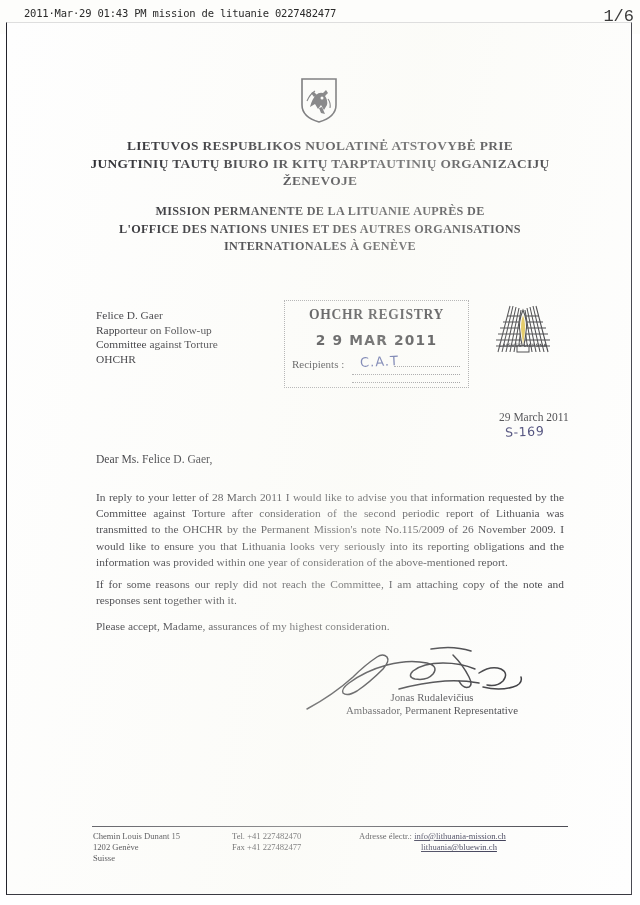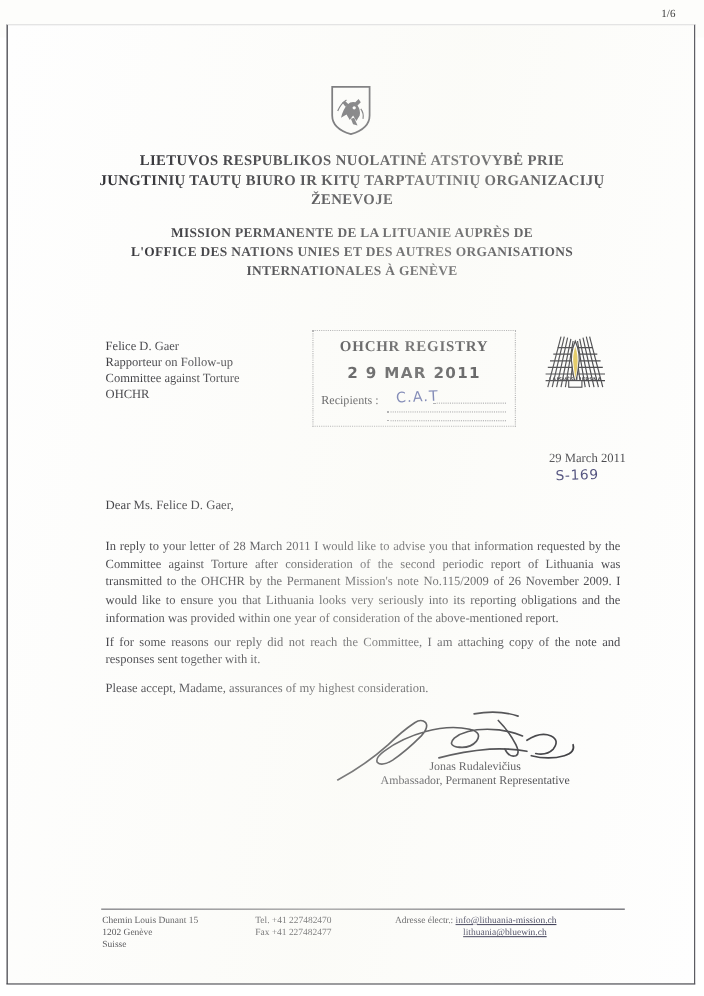--- a/index.html
+++ b/index.html
@@ -27,23 +27,23 @@
     position: absolute;
     left: 24px; top: 7px;
     font-family: "DejaVu Sans Mono", monospace;
     font-size: 10.5px;
     letter-spacing: -0.2px;
     color: #2a2a2a;
     white-space: nowrap;
   }
   #fax-page-number {
     position: absolute;
-    right: 26px; top: 7px;
-    font-family: Liberation Serif, serif;
-    font-size: 10px;
+    right: 6px; top: 7px;
+    font-family: Liberation Mono, monospace;
+    font-size: 17px;
     color: #3a3a3a;
   }
 
   
   #page-sheet {
     position: absolute;
     left: 6px; top: 22px;
     width: 626px; height: 873px;
     background: #fefefe;
     border-left: 1.6px solid #23232b;
@@ -251,20 +251,21 @@
     text-decoration: underline;
     color: #1d1d3c;
   }
   .footer-email-row { white-space: nowrap; }
   #footer-email-second { margin-left: 62px; }
 </style>
 </head>
 <body>
 
 <div id="fax-header">
+  <div id="fax-header-text">2011·Mar·29 01:43 PM mission de lituanie 0227482477</div>
   <div id="fax-page-number">1/6</div>
 </div>
 
 <div id="page-sheet">
 
   <div id="emblem">
     <svg viewBox="0 0 38 46" width="38" height="46" aria-hidden="true">
       <path d="M2 2 H36 V28 Q36 40 19 45 Q2 40 2 28 Z" fill="#ffffff" stroke="#1c1c24" stroke-width="1.6"></path>
       <g fill="#2a2a32">
         <path d="M10 30 Q12 22 16 18 Q19 15 23 16 L26 13 L28 16 L25 19 Q28 23 27 28 L24 33 L21 28 L18 32 L15 27 Z"></path>

